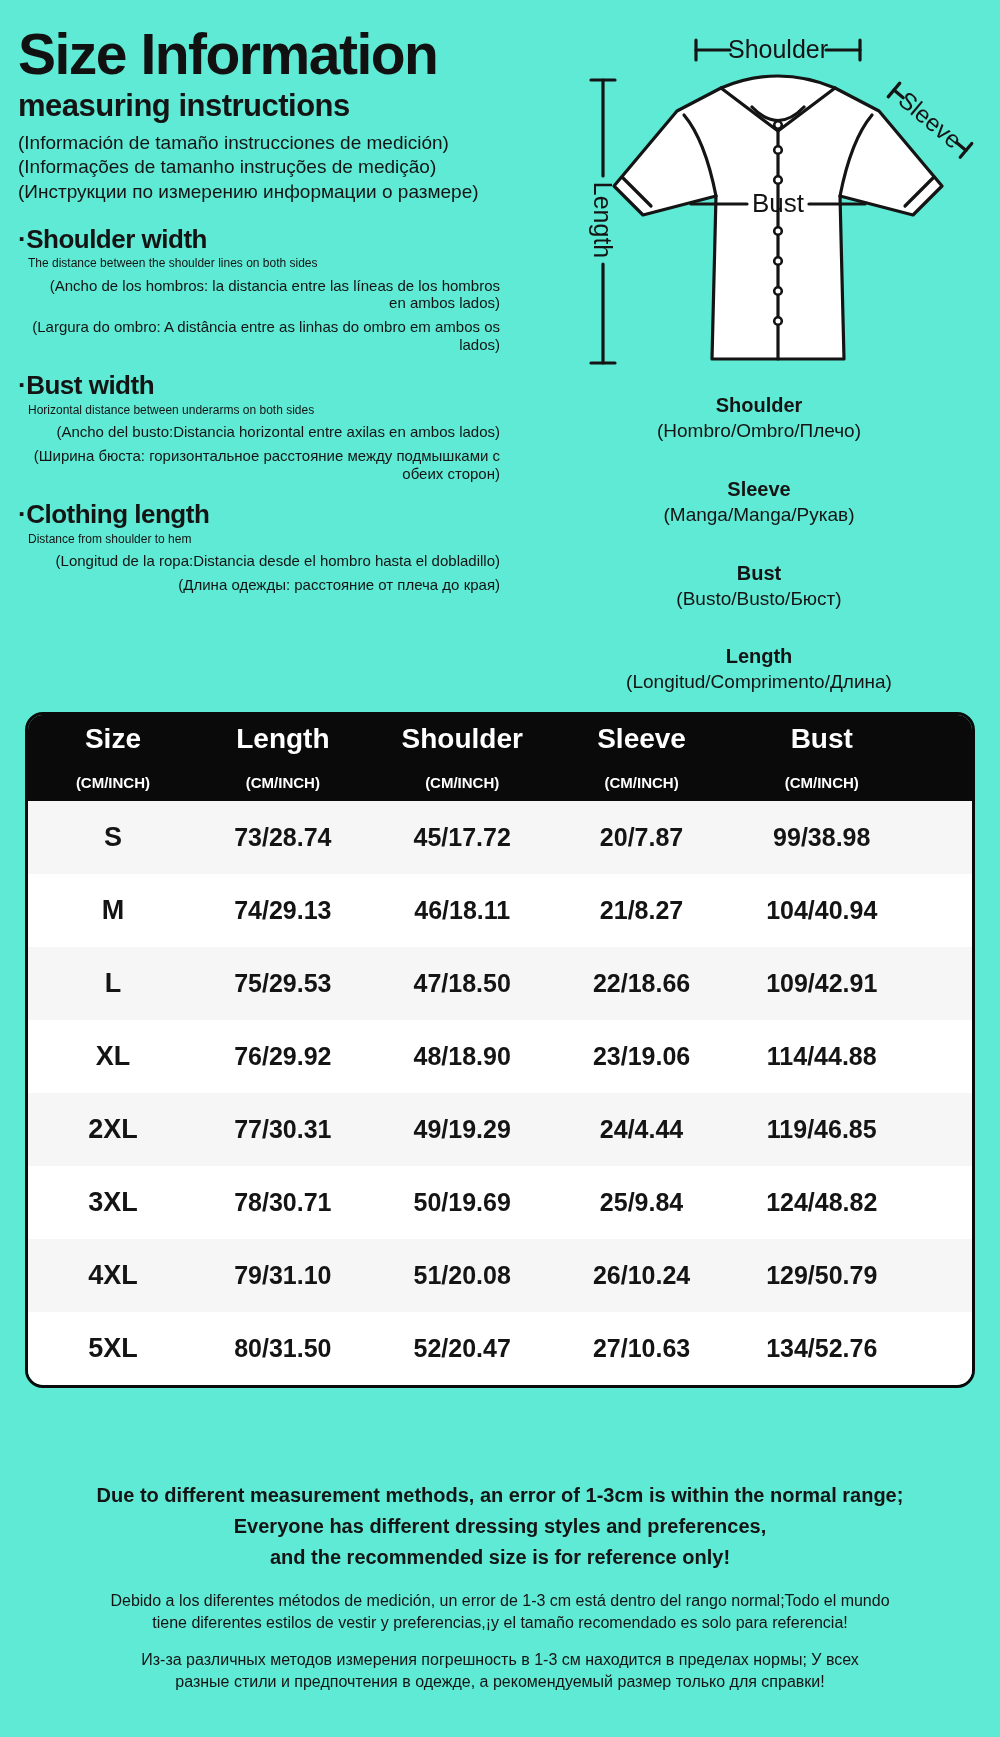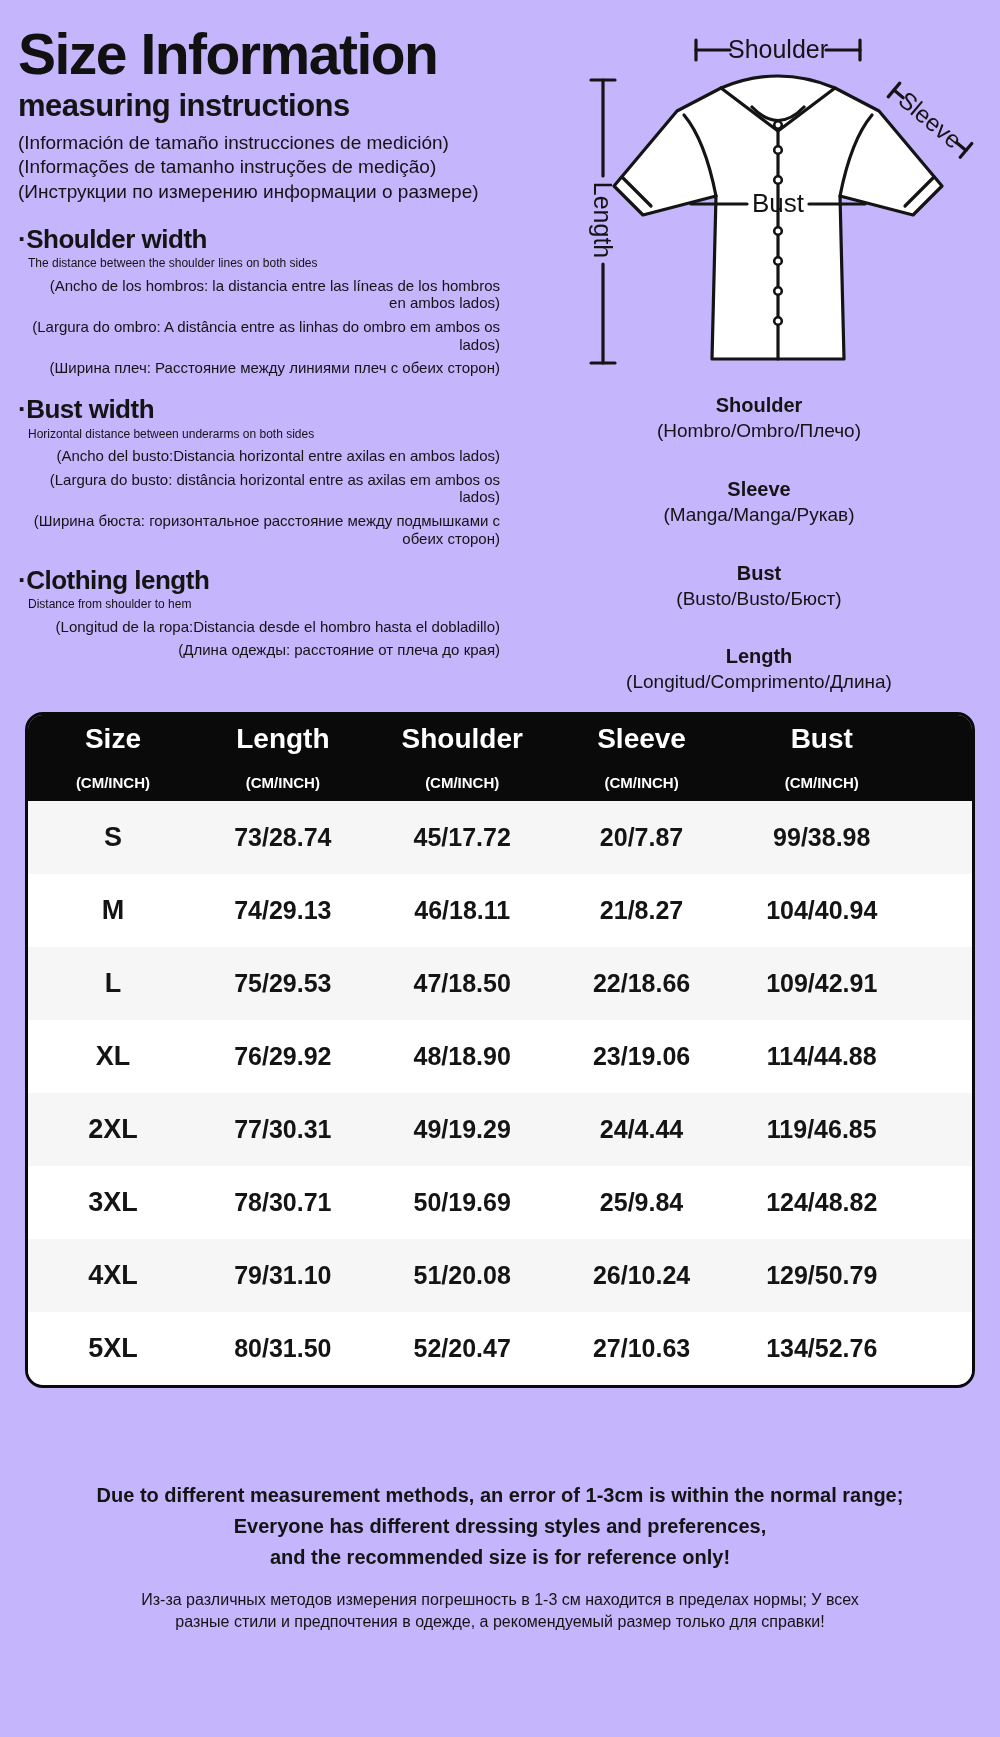--- a/index.html
+++ b/index.html
@@ -1,18 +1,18 @@
 <!DOCTYPE html>
 <html><head>
 <meta charset="utf-8">
 <style>
   * { margin:0; padding:0; box-sizing:border-box; }
   html,body { width:1000px; height:1737px; background:#ffffff; overflow:hidden;
               font-family:"Liberation Sans","DejaVu Sans",sans-serif; color:#141414; }
-  .page { position:relative; width:1000px; height:1737px; background:#c4b5fd; }
+  .page { position:relative; width:1000px; height:1737px; background:#5eead4; }
 
   
   .left-col { position:absolute; left:18px; top:26px; width:492px; }
   .title { font-size:57px; font-weight:700; letter-spacing:-1.5px; line-height:1.0; color:#111; }
   .subtitle { font-size:31px; font-weight:700; letter-spacing:-0.5px; margin-top:5px; line-height:1.15; }
   .title-trans { margin-top:7px; }
   .title-trans div { font-size:19px; line-height:1.3; }
 
   .instr { margin-top:18px; }
   .instr-head { font-size:26px; font-weight:700; letter-spacing:-0.5px; line-height:1.1; }
@@ -64,28 +64,26 @@
       <div>(Información de tamaño instrucciones de medición)</div>
       <div>(Informações de tamanho instruções de medição)</div>
       <div>(Инструкции по измерению информации о размере)</div>
     </div>
 
     <section class="instr s1">
       <div class="instr-head">·Shoulder width</div>
       <div class="instr-desc">The distance between the shoulder lines on both sides</div>
       <p class="instr-tr">(Ancho de los hombros: la distancia entre las líneas de los hombros en ambos lados)</p>
       <p class="instr-tr">(Largura do ombro: A distância entre as linhas do ombro em ambos os lados)</p>
-      <p class="instr-tr">(Ширина плеч: Расстояние между линиями плеч с обеих сторон)</p>
     </section>
 
     <section class="instr">
       <div class="instr-head">·Bust width</div>
       <div class="instr-desc">Horizontal distance between underarms on both sides</div>
       <p class="instr-tr">(Ancho del busto:Distancia horizontal entre axilas en ambos lados)</p>
-      <p class="instr-tr">(Largura do busto: distância horizontal entre as axilas em ambos os lados)</p>
       <p class="instr-tr">(Ширина бюста: горизонтальное расстояние между подмышками с обеих сторон)</p>
     </section>
 
     <section class="instr">
       <div class="instr-head">·Clothing length</div>
       <div class="instr-desc">Distance from shoulder to hem</div>
       <p class="instr-tr">(Longitud de la ropa:Distancia desde el hombro hasta el dobladillo)</p>
       <p class="instr-tr">(Длина одежды: расстояние от плеча до края)</p>
     </section>
   </div>
@@ -257,16 +255,17 @@
       </tbody>
     </table>
   </div>
 
   <div class="disclaimers">
     <div class="disc-en">
       <p>Due to different measurement methods, an error of 1-3cm is within the normal range;</p>
       <p>Everyone has different dressing styles and preferences,</p>
       <p>and the recommended size is for reference only!</p>
     </div>
+    <p class="disc-para disc-es">Debido a los diferentes métodos de medición, un error de 1-3 cm está dentro del rango normal;Todo el mundo tiene diferentes estilos de vestir y preferencias,¡y el tamaño recomendado es solo para referencia!</p>
     <p class="disc-para disc-ru">Из-за различных методов измерения погрешность в 1-3 см находится в пределах нормы; У всех разные стили и предпочтения в одежде, а рекомендуемый размер только для справки!</p>
   </div>
 
 </div>
 
 </body></html>

